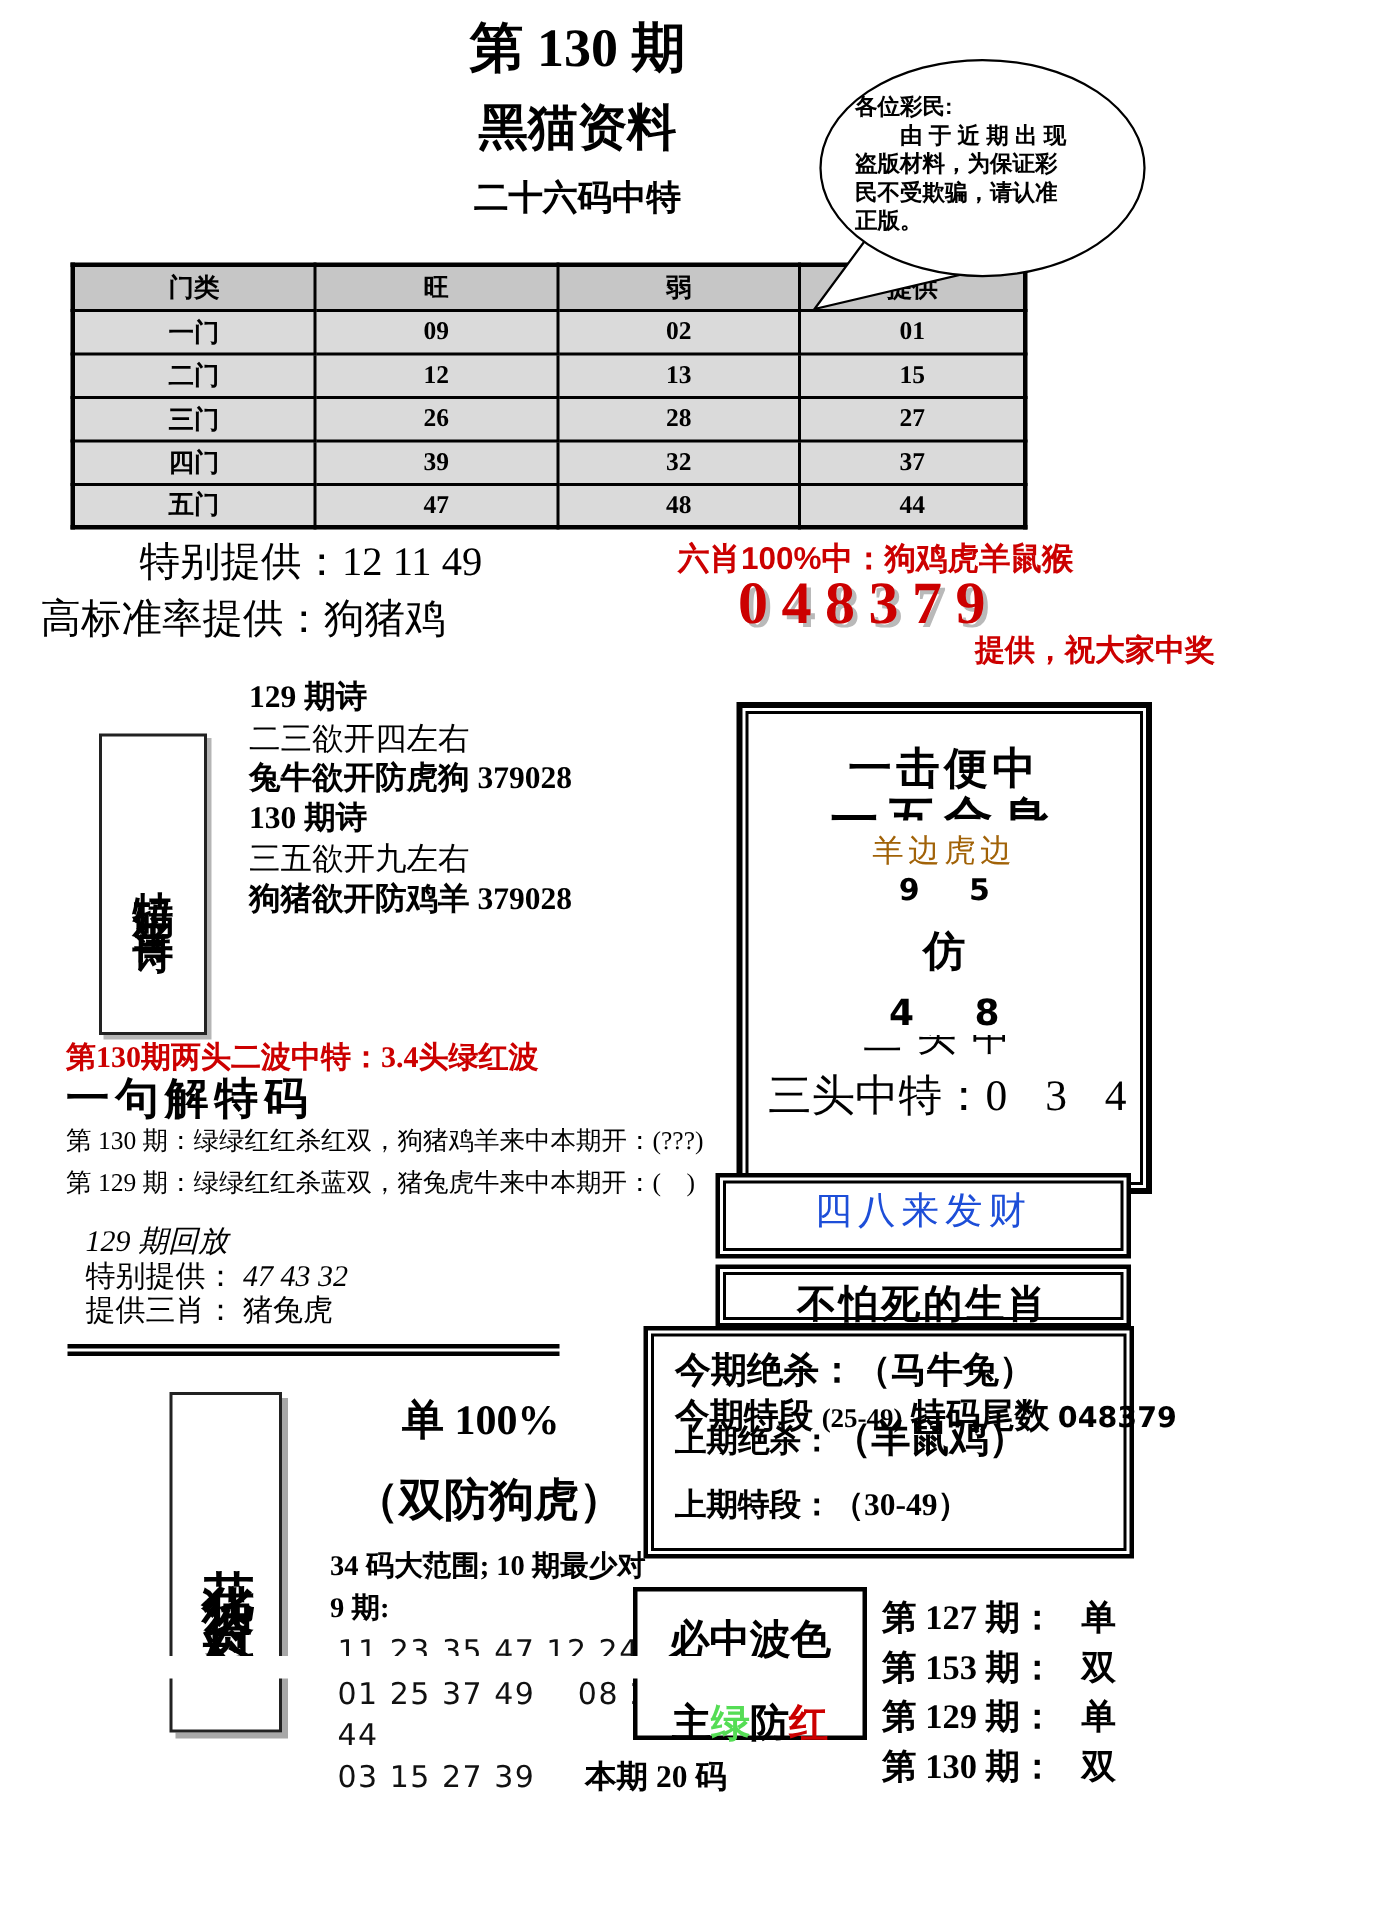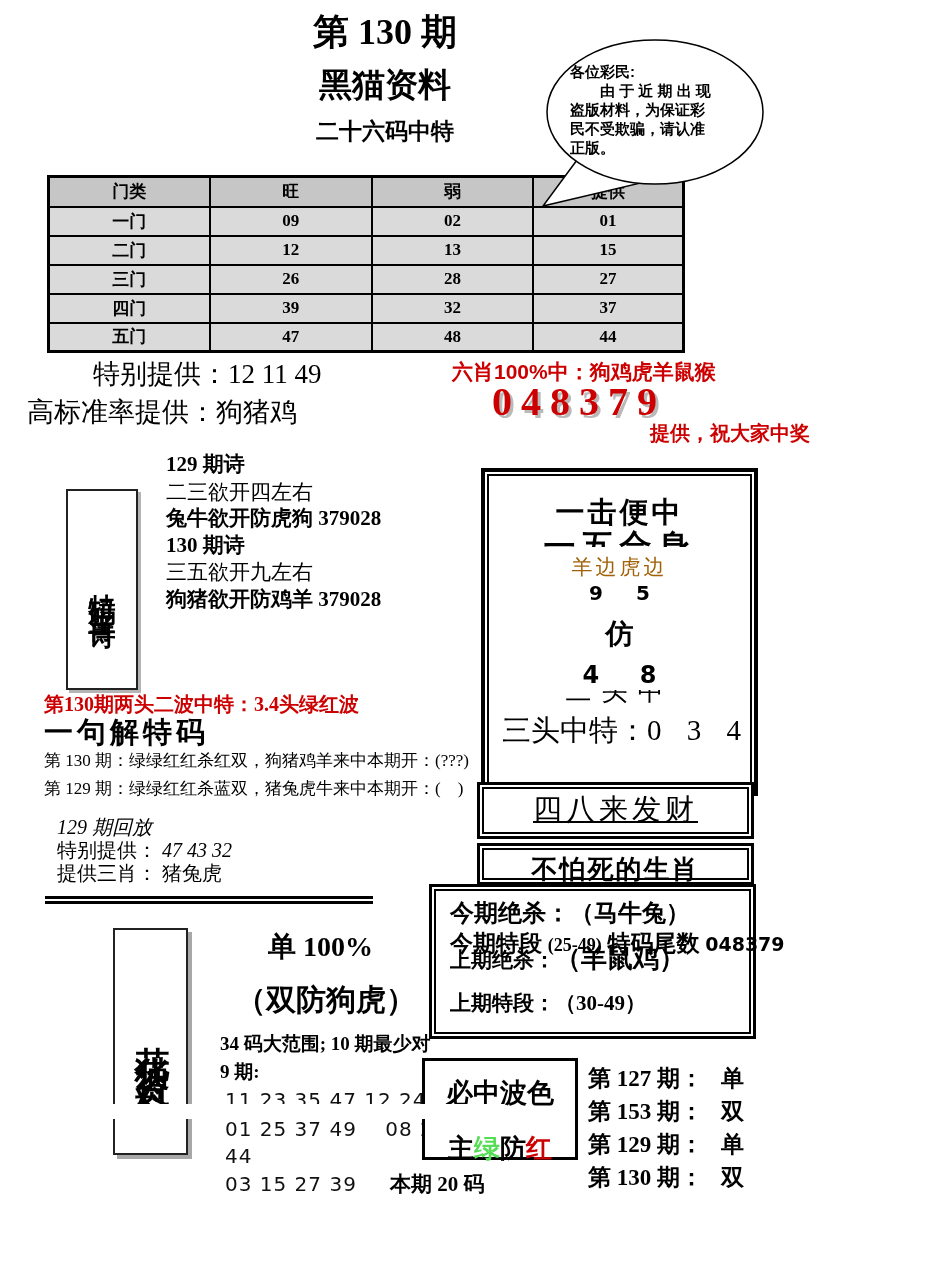--- a/index.html
+++ b/index.html
@@ -69,37 +69,37 @@
   .range-note { left:220px; top:1031px; font-size:19px; font-weight:bold; }
   .nine-note { left:220px; top:1059px; font-size:19px; font-weight:bold; }
   .num-row { left:225px; font-size:20px; font-family:"DejaVu Sans","Liberation Sans",sans-serif;
     letter-spacing:1px; color:#111; }
   .period-note { left:390px; top:1170px; font-size:21px; font-weight:bold; }
 
   
   .dbox { border:3px solid #000; background:#fff; }
   .dbox .inner { border:2px solid #000; margin:2px; position:relative; background:#fff;
     width:calc(100% - 4px); height:calc(100% - 4px); }
-  .hit-box { left:481px; top:468px; width:277px; height:328px; border-width:4px; }
+  .hit-box { left:491px; top:468px; width:277px; height:328px; border-width:4px; }
   .hit-title { top:17px; width:100%; font-size:29px; font-weight:bold; letter-spacing:3px; }
   .clip-top { top:54px; width:100%; height:17px; overflow:hidden; font-size:32px;
     line-height:32px; font-weight:bold; letter-spacing:6px; }
   .hit-sub { top:77px; width:100%; font-size:21px; letter-spacing:3px; color:#a16207; }
   .hit-pair1 { top:105px; width:100%; font-size:20px; font-weight:bold;
     font-family:"DejaVu Sans",sans-serif; word-spacing:26px; }
   .hit-fang { top:139px; width:100%; font-size:28px; font-weight:bold; }
   .hit-pair2 { top:185px; width:100%; font-size:24px; font-weight:bold;
     font-family:"DejaVu Sans",sans-serif; word-spacing:32px; }
   .clip-bottom { top:214px; width:100%; height:17px; overflow:hidden; font-size:26px; }
   .clip-bottom span { display:block; margin-top:-13px; line-height:30px; letter-spacing:10px; }
   .three-heads { top:235px; left:13px; font-size:29px; }
   .three-heads .v { letter-spacing:9px; }
 
   .fortune-box { left:477px; top:782px; width:277px; height:57px; }
-  .fortune-text { top:1px; width:100%; font-size:29px; color:#000000; letter-spacing:4px;text-decoration:underline; }
+  .fortune-text { top:1px; width:100%; font-size:25px; color:#1d4ed8; letter-spacing:4px; }
   .fearless-box { left:477px; top:843px; width:277px; height:42px; }
   .fearless-text { top:2px; width:100%; font-size:26px; font-weight:bold; letter-spacing:2px; }
 
   .kill-box { left:429px; top:884px; width:327px; height:155px; }
   .kill-line { left:14px; font-weight:bold; white-space:nowrap; }
   .k1 { top:6px; font-size:24px; }
   .k2 { top:37px; font-size:23px; }
   .k2 .small { font-size:18px; }
   .k2 .nums { font-family:"DejaVu Sans",sans-serif; font-size:19px; }
   .k3 { top:50px; font-size:21px; }

